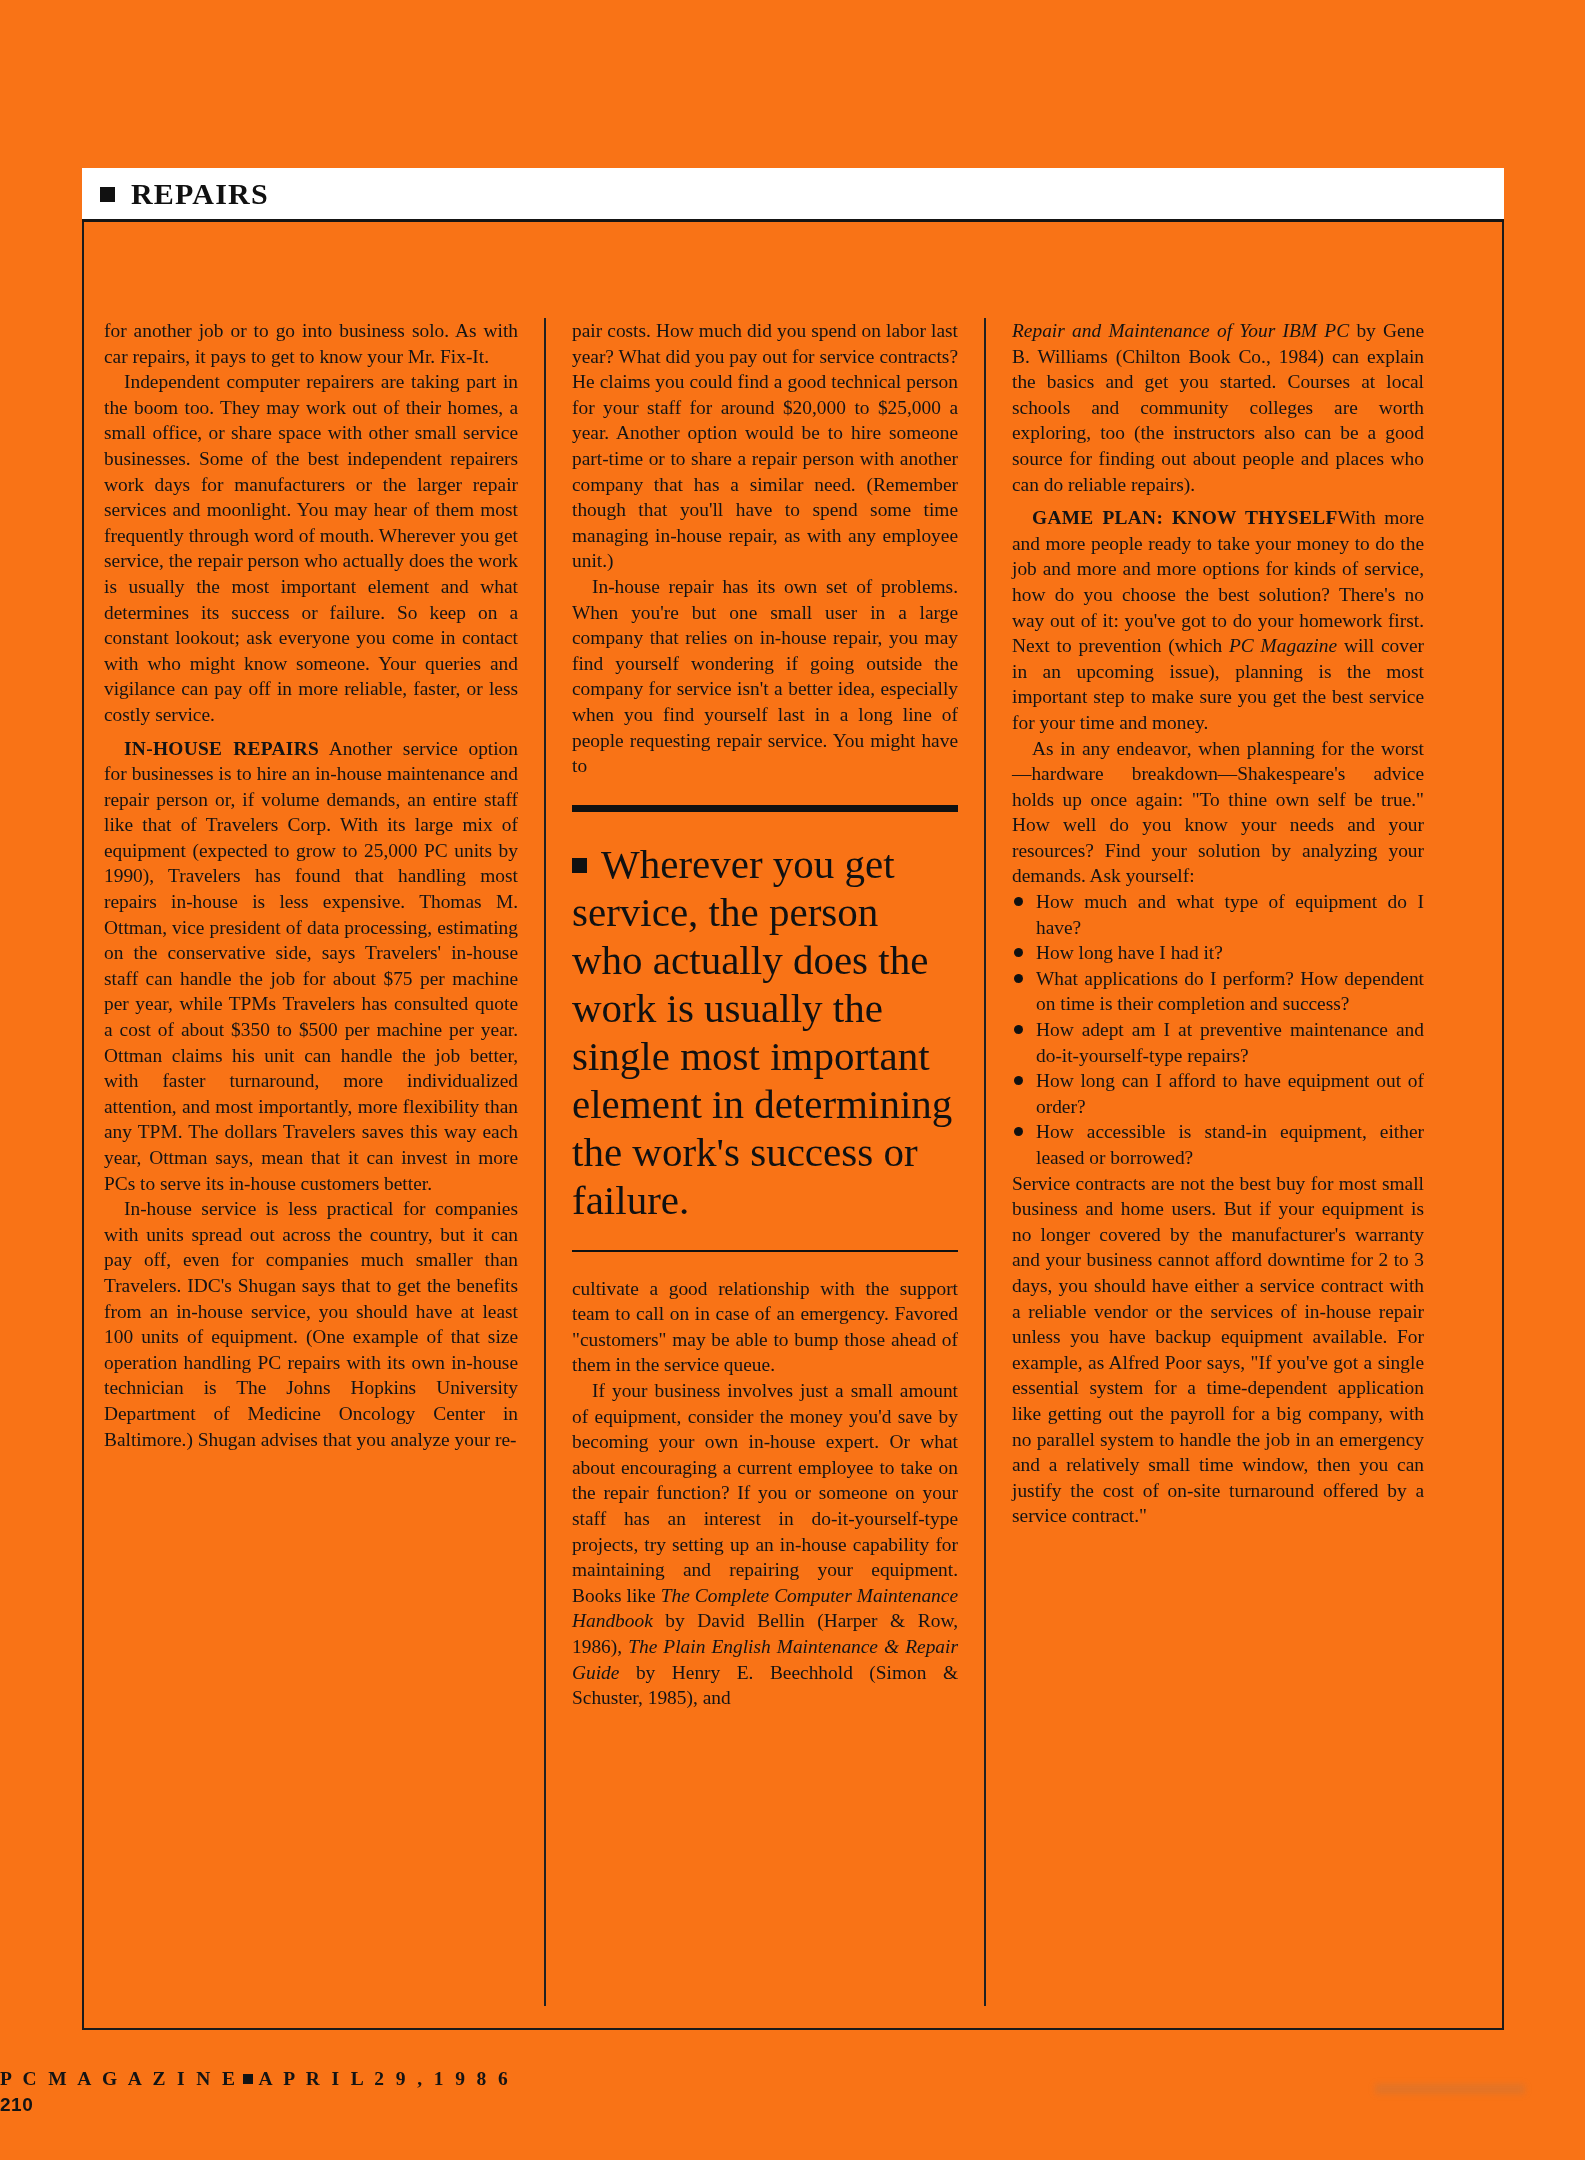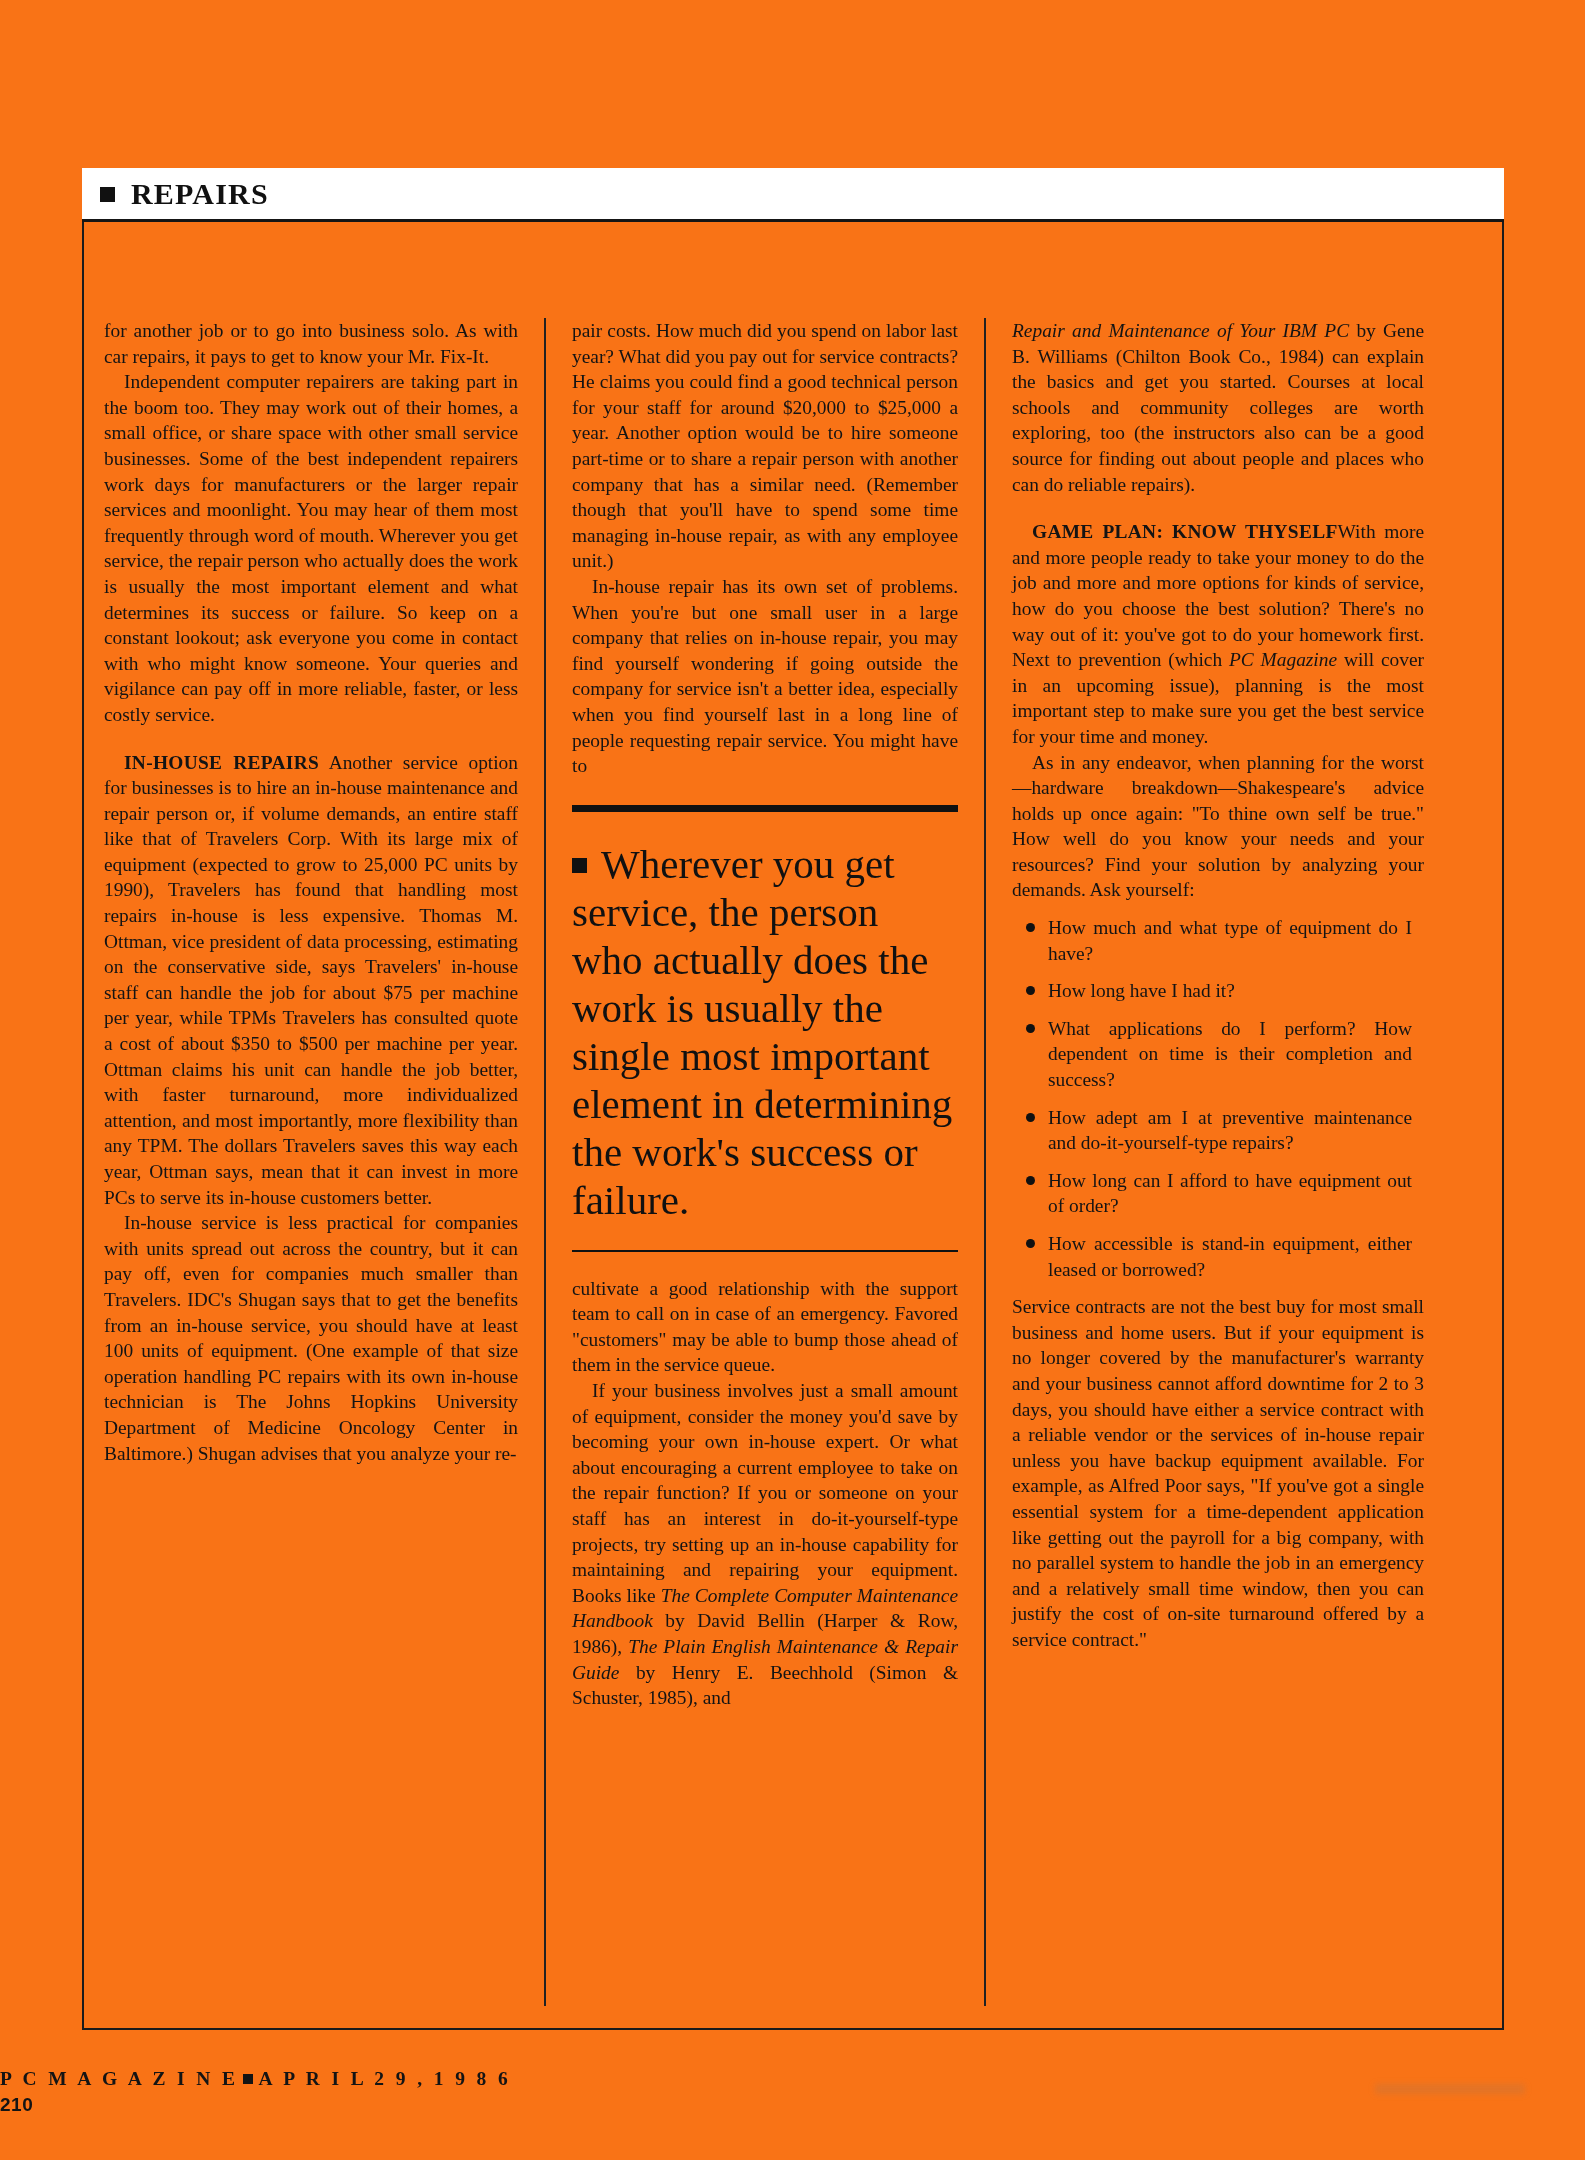--- a/index.html
+++ b/index.html
@@ -90,42 +90,42 @@
     line-height: 25.6px;
     text-align: justify;
     text-justify: inter-word;
     hyphens: none;
     color: #141414;
     font-family: "Liberation Serif", "DejaVu Serif", serif;
     -webkit-font-smoothing: none;
   }
   p.body + p.body { text-indent: 20px; }
   p.body.noindent { text-indent: 0; }
-  p.gap-before { margin-top: 22px; }
+  p.gap-before { margin-top: 8px; }
 
   .sc-head {
     font-weight: bold;
     letter-spacing: 0.3px;
   }
   .ital { font-style: italic; }
 
   
   ul.qlist {
     list-style: none;
     margin: 0;
     padding: 0;
   }
   ul.qlist li {
     font-size: 19.4px;
     line-height: 25.6px;
     text-align: justify;
     color: #141414;
     position: relative;
     padding-left: 24px;
-    margin: 12px;
+    margin: 0;
   }
   ul.qlist li .dot {
     position: absolute;
     left: 2px;
     top: 8px;
     width: 9px;
     height: 9px;
     border-radius: 50%;
     background: #111;
   }

